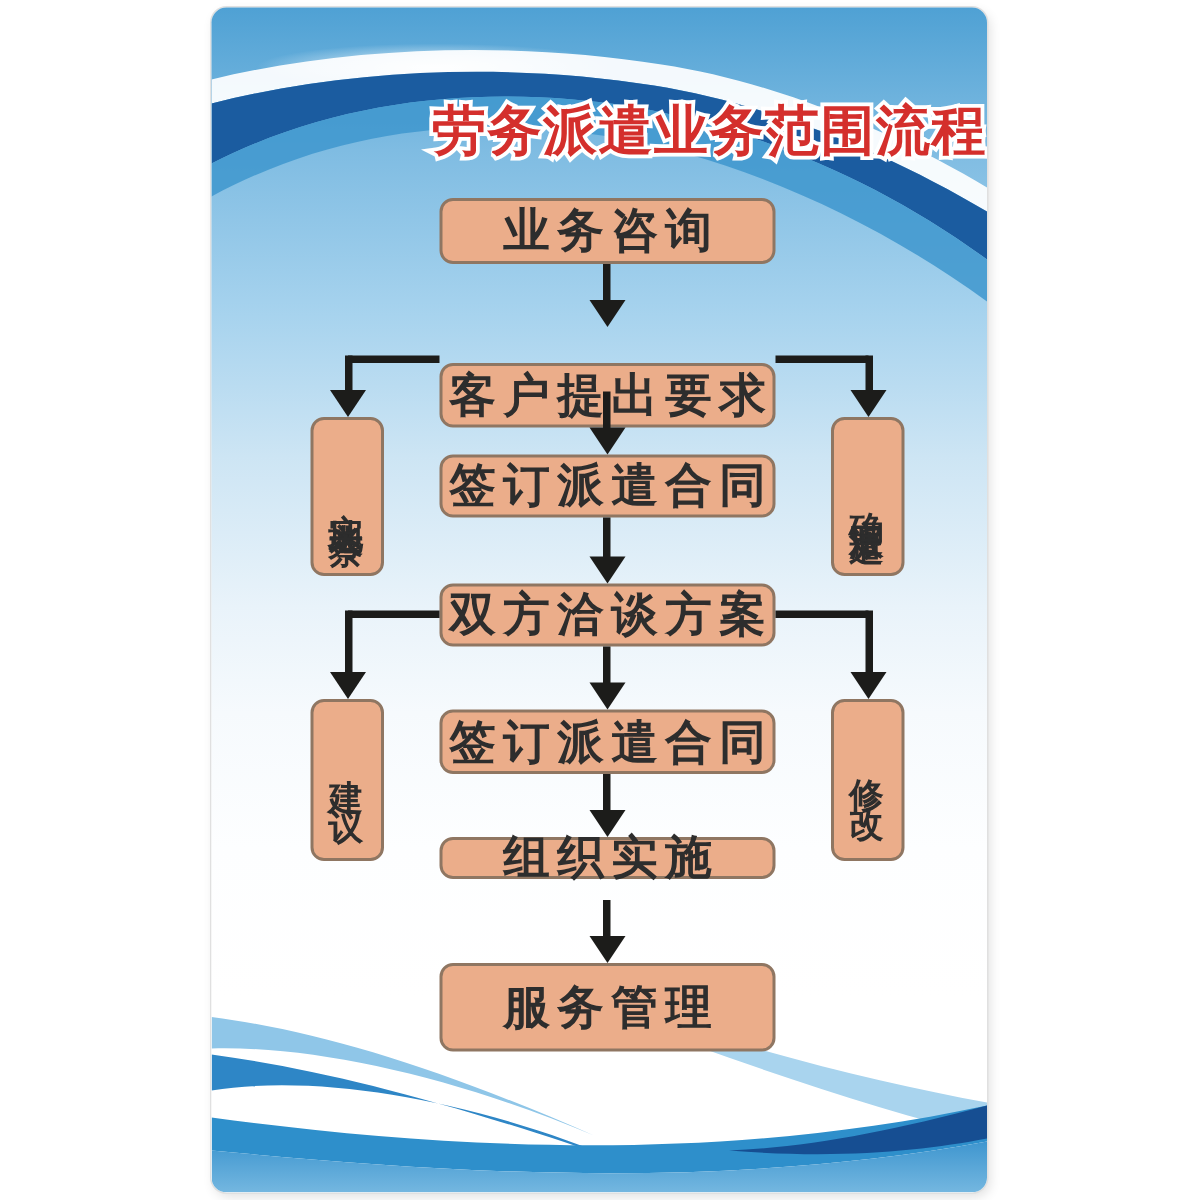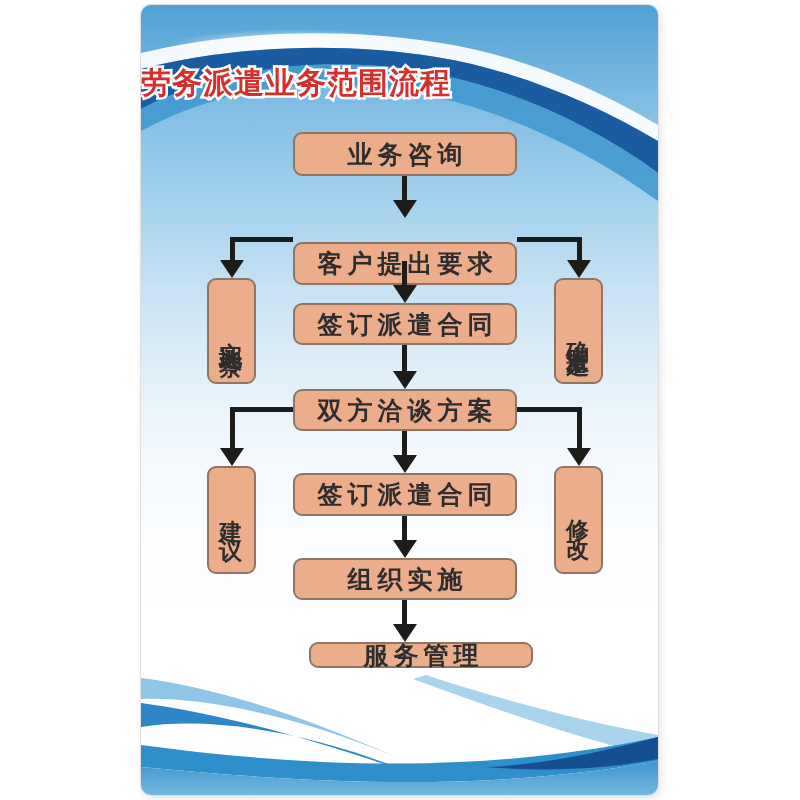--- a/index.html
+++ b/index.html
@@ -12,31 +12,31 @@
     border-radius:10px;overflow:hidden;
     background:linear-gradient(180deg,
       #4fa1d4 0px,#7fbce2 95px,#a7d3ee 205px,#cde5f4 300px,
       #e9f3fa 400px,#f6fafd 470px,#fdfeff 560px,#ffffff 660px);
     box-shadow:0 0 0 1px #e0e0e0, 2px 3px 8px rgba(0,0,0,.12);
   }
   .wave{position:absolute;left:0;width:517px;pointer-events:none;}
   .wave.top{top:0;height:235px;}
   .wave.bottom{bottom:0;height:120px;}
   .title{
-    position:absolute;left:0;top:58px;width:517px;text-align:left;
-    font-size:30px;font-weight:900;letter-spacing:1px;color:#d42f2c;
+    position:absolute;left:0;top:58px;width:517px;text-align:right;
+    font-size:36px;font-weight:900;letter-spacing:1px;color:#d42f2c;
     -webkit-text-stroke:5px #ffffff;paint-order:stroke fill;
     text-shadow:0 0 2px #fff,0 0 2px #fff;
     white-space:nowrap;
   }
   .fbox{
     position:absolute;left:152px;width:224px;box-sizing:border-box;
     background:#ebad8a;border:2px solid #8f7662;border-radius:9px;
     display:flex;align-items:center;justify-content:center;
-    font-size:25px;font-weight:600;letter-spacing:5px;color:#2d2d2d;
+    font-size:31px;font-weight:600;letter-spacing:5px;color:#2d2d2d;
     text-indent:5px;white-space:nowrap;
   }
   .sbox{
     position:absolute;width:49px;box-sizing:border-box;
     background:#ebad8a;border:2px solid #8f7662;border-radius:9px;
     display:flex;align-items:center;justify-content:center;
     writing-mode:vertical-rl;text-orientation:upright;
     font-size:23px;font-weight:600;color:#2d2d2d;
   }
   .sbox.four{letter-spacing:4px;}
@@ -81,22 +81,22 @@
     <path d="M0,92 C 150,106 330,120 517,86 L 517,120 L 0,120 Z" fill="url(#botGrad)"></path>
   </svg>
 
   <div class="title">劳务派遣业务范围流程</div>
 
   <div class="fbox" style="top:127px;height:44px;">业务咨询</div>
   <div class="fbox" style="top:213px;height:43px;margin-top:24px;">客户提出要求</div>
   <div class="fbox" style="top:298px;height:42px;">签订派遣合同</div>
   <div class="fbox" style="top:384px;height:42px;">双方洽谈方案</div>
   <div class="fbox" style="top:468px;height:43px;">签订派遣合同</div>
-  <div class="fbox" style="top:553px;height:42px;">组织实施</div>
-  <div class="fbox" style="top:637px;height:26px;margin-left:16px;">服务管理</div>
+  <div class="fbox" style="top:553px;height:28px;">组织实施</div>
+  <div class="fbox" style="top:637px;height:59px;">服务管理</div>
 
   <div class="sbox four" style="left:66px;top:273px;height:106px;">实地考察</div>
   <div class="sbox four" style="left:413px;top:273px;height:106px;">确定派遣</div>
   <div class="sbox two" style="left:66px;top:461px;height:108px;">建议</div>
   <div class="sbox two" style="left:413px;top:461px;height:108px;">修改</div>
 
   <div class="stem" style="left:261px;top:171px;width:5px;height:27px;"></div>
   <div class="head" style="left:252px;top:195px;"></div>
 
   <div class="stem" style="left:261px;top:256px;width:5px;height:26px;"></div>

